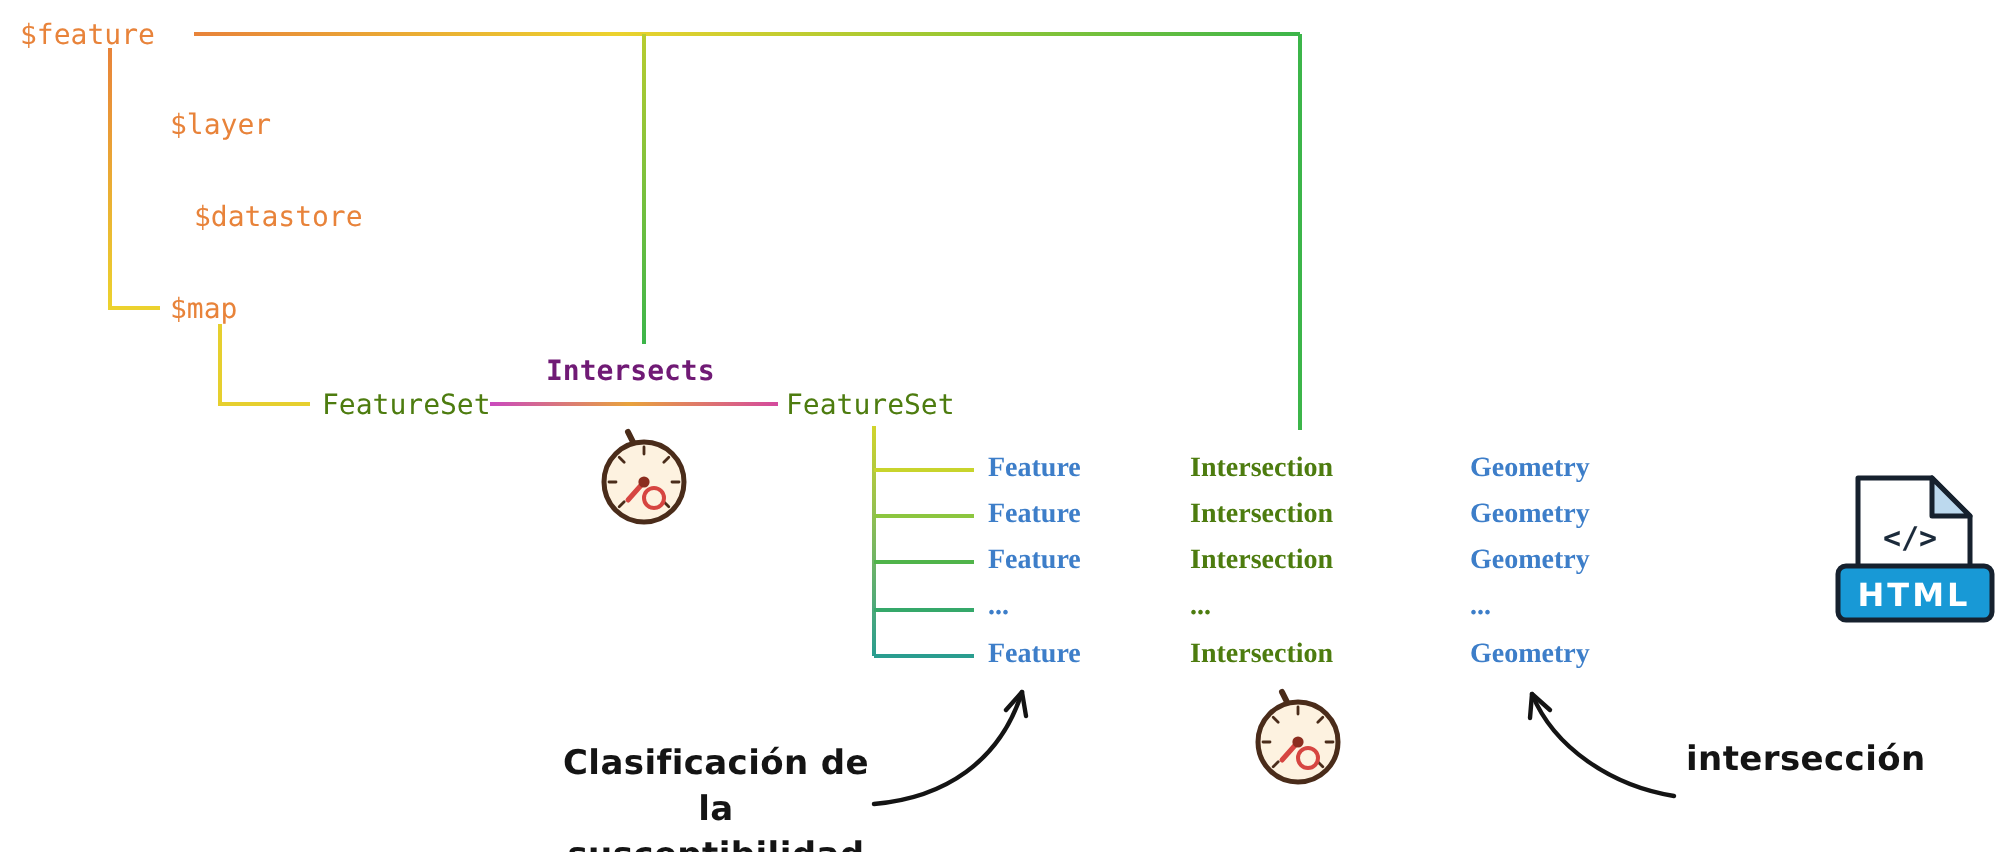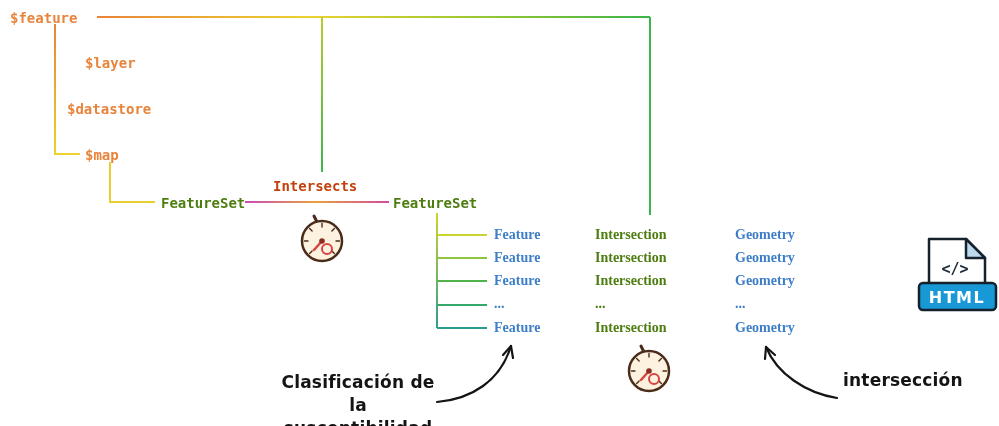--- a/index.html
+++ b/index.html
@@ -9,27 +9,27 @@
     background:#ffffff;
     overflow:hidden;
     font-family:"DejaVu Sans", sans-serif;
   }
   svg.layer { position:absolute; left:0; top:0; pointer-events:none; }
 
   .mono {
     position:absolute;
     font-family:"DejaVu Sans Mono", monospace;
     font-size:14px;
-    font-weight:700;
+    font-weight:400;
     white-space:pre;
     line-height:18px;
   }
   .c-orange { color:#e8833a; }
   .c-purple { color:#4d7c0f; }
-  .c-green-bold { color:#c2410c; font-weight:bold; }
+  .c-green-bold { color:#701a75; font-weight:bold; }
   .c-blue { color:#3d7ec9; }
   .c-green-light { color:#4d7c0f; font-weight:bold; }
 
   .result-row { position:absolute; left:0; width:100%; height:18px; }
   .cell { position:absolute; font-family:Liberation Serif, serif; font-size:14px; font-weight:600; white-space:pre; }
   .cell.feature { left:494px; }
   .cell.intersection { left:595px; }
   .cell.geometry { left:735px;text-align:right; }
 
   .annotation {
@@ -125,21 +125,21 @@
       <path d="M 929 239 h 37 l 19 19 v 48 h -56 z" fill="#ffffff" stroke="#16212e" stroke-width="2.5" stroke-linejoin="round"></path>
       <path d="M 966 239 v 19 h 19 z" fill="#bcd9ee" stroke="#16212e" stroke-width="2.5" stroke-linejoin="round"></path>
       <text x="955" y="274" text-anchor="middle" font-family="DejaVu Sans Mono, monospace" font-size="15" font-weight="bold" fill="#1b2a3a">&lt;/&gt;</text>
       <rect x="919" y="283" width="77" height="27" rx="4" fill="#1899d6" stroke="#16212e" stroke-width="2.5"></rect>
       <text x="957" y="303" text-anchor="middle" font-family="DejaVu Sans, sans-serif" font-size="16" font-weight="bold" fill="#ffffff" letter-spacing="1.5">HTML</text>
     </g>
   </svg>
 
   <span class="mono c-orange" style="left:10px;  top:9px;">$feature</span>
   <span class="mono c-orange" style="left:85px;  top:54px;">$layer</span>
-  <span class="mono c-orange" style="left:67px;  top:100px;">$datastore</span>
+  <span class="mono c-orange" style="left:97px;  top:100px;">$datastore</span>
   <span class="mono c-orange" style="left:85px;  top:146px;">$map</span>
 
   <span class="mono c-purple" style="left:161px; top:194px;">FeatureSet</span>
   <span class="mono c-green-bold" style="left:273px; top:177px;">Intersects</span>
   <span class="mono c-purple" style="left:393px; top:194px;">FeatureSet</span>
 
   <div class="result-row" style="top:227px;">
     <span class="cell feature c-blue">Feature</span>
     <span class="cell intersection c-green-light">Intersection</span>
     <span class="cell geometry c-blue">Geometry</span>

